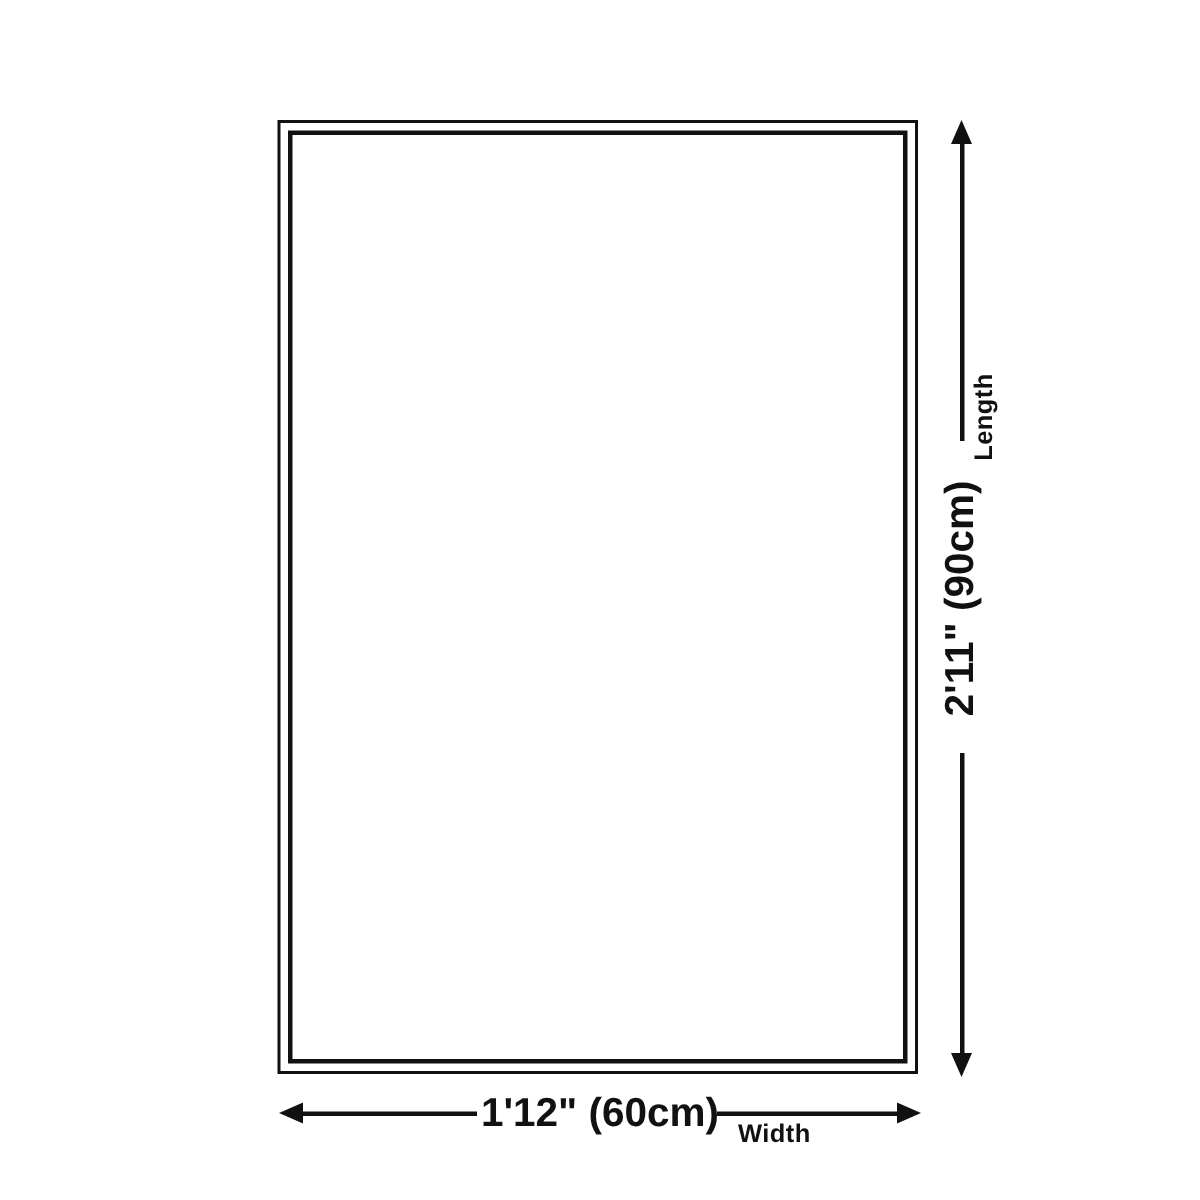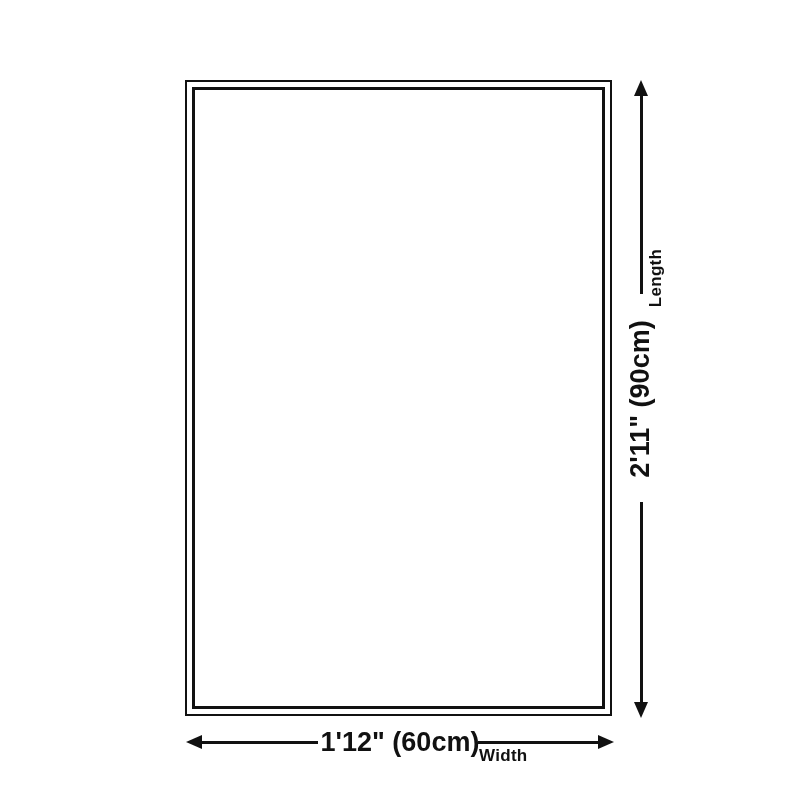--- a/index.html
+++ b/index.html
@@ -104,21 +104,21 @@
     white-space: nowrap;
     letter-spacing: 0.3px;
     color: #111111;
   }
   .v-axis-label {
     left: 656px;
     top: 278px;
     transform: translate(-50%, -50%) rotate(-90deg);
   }
   .h-axis-label {
-    left: 479px;
+    left: 492px;
     top: 746px;
   }
 </style>
 </head>
 <body>
 
 <div class="canvas">
 
   <div class="rug-outer">
     <div class="rug-inner"></div>

